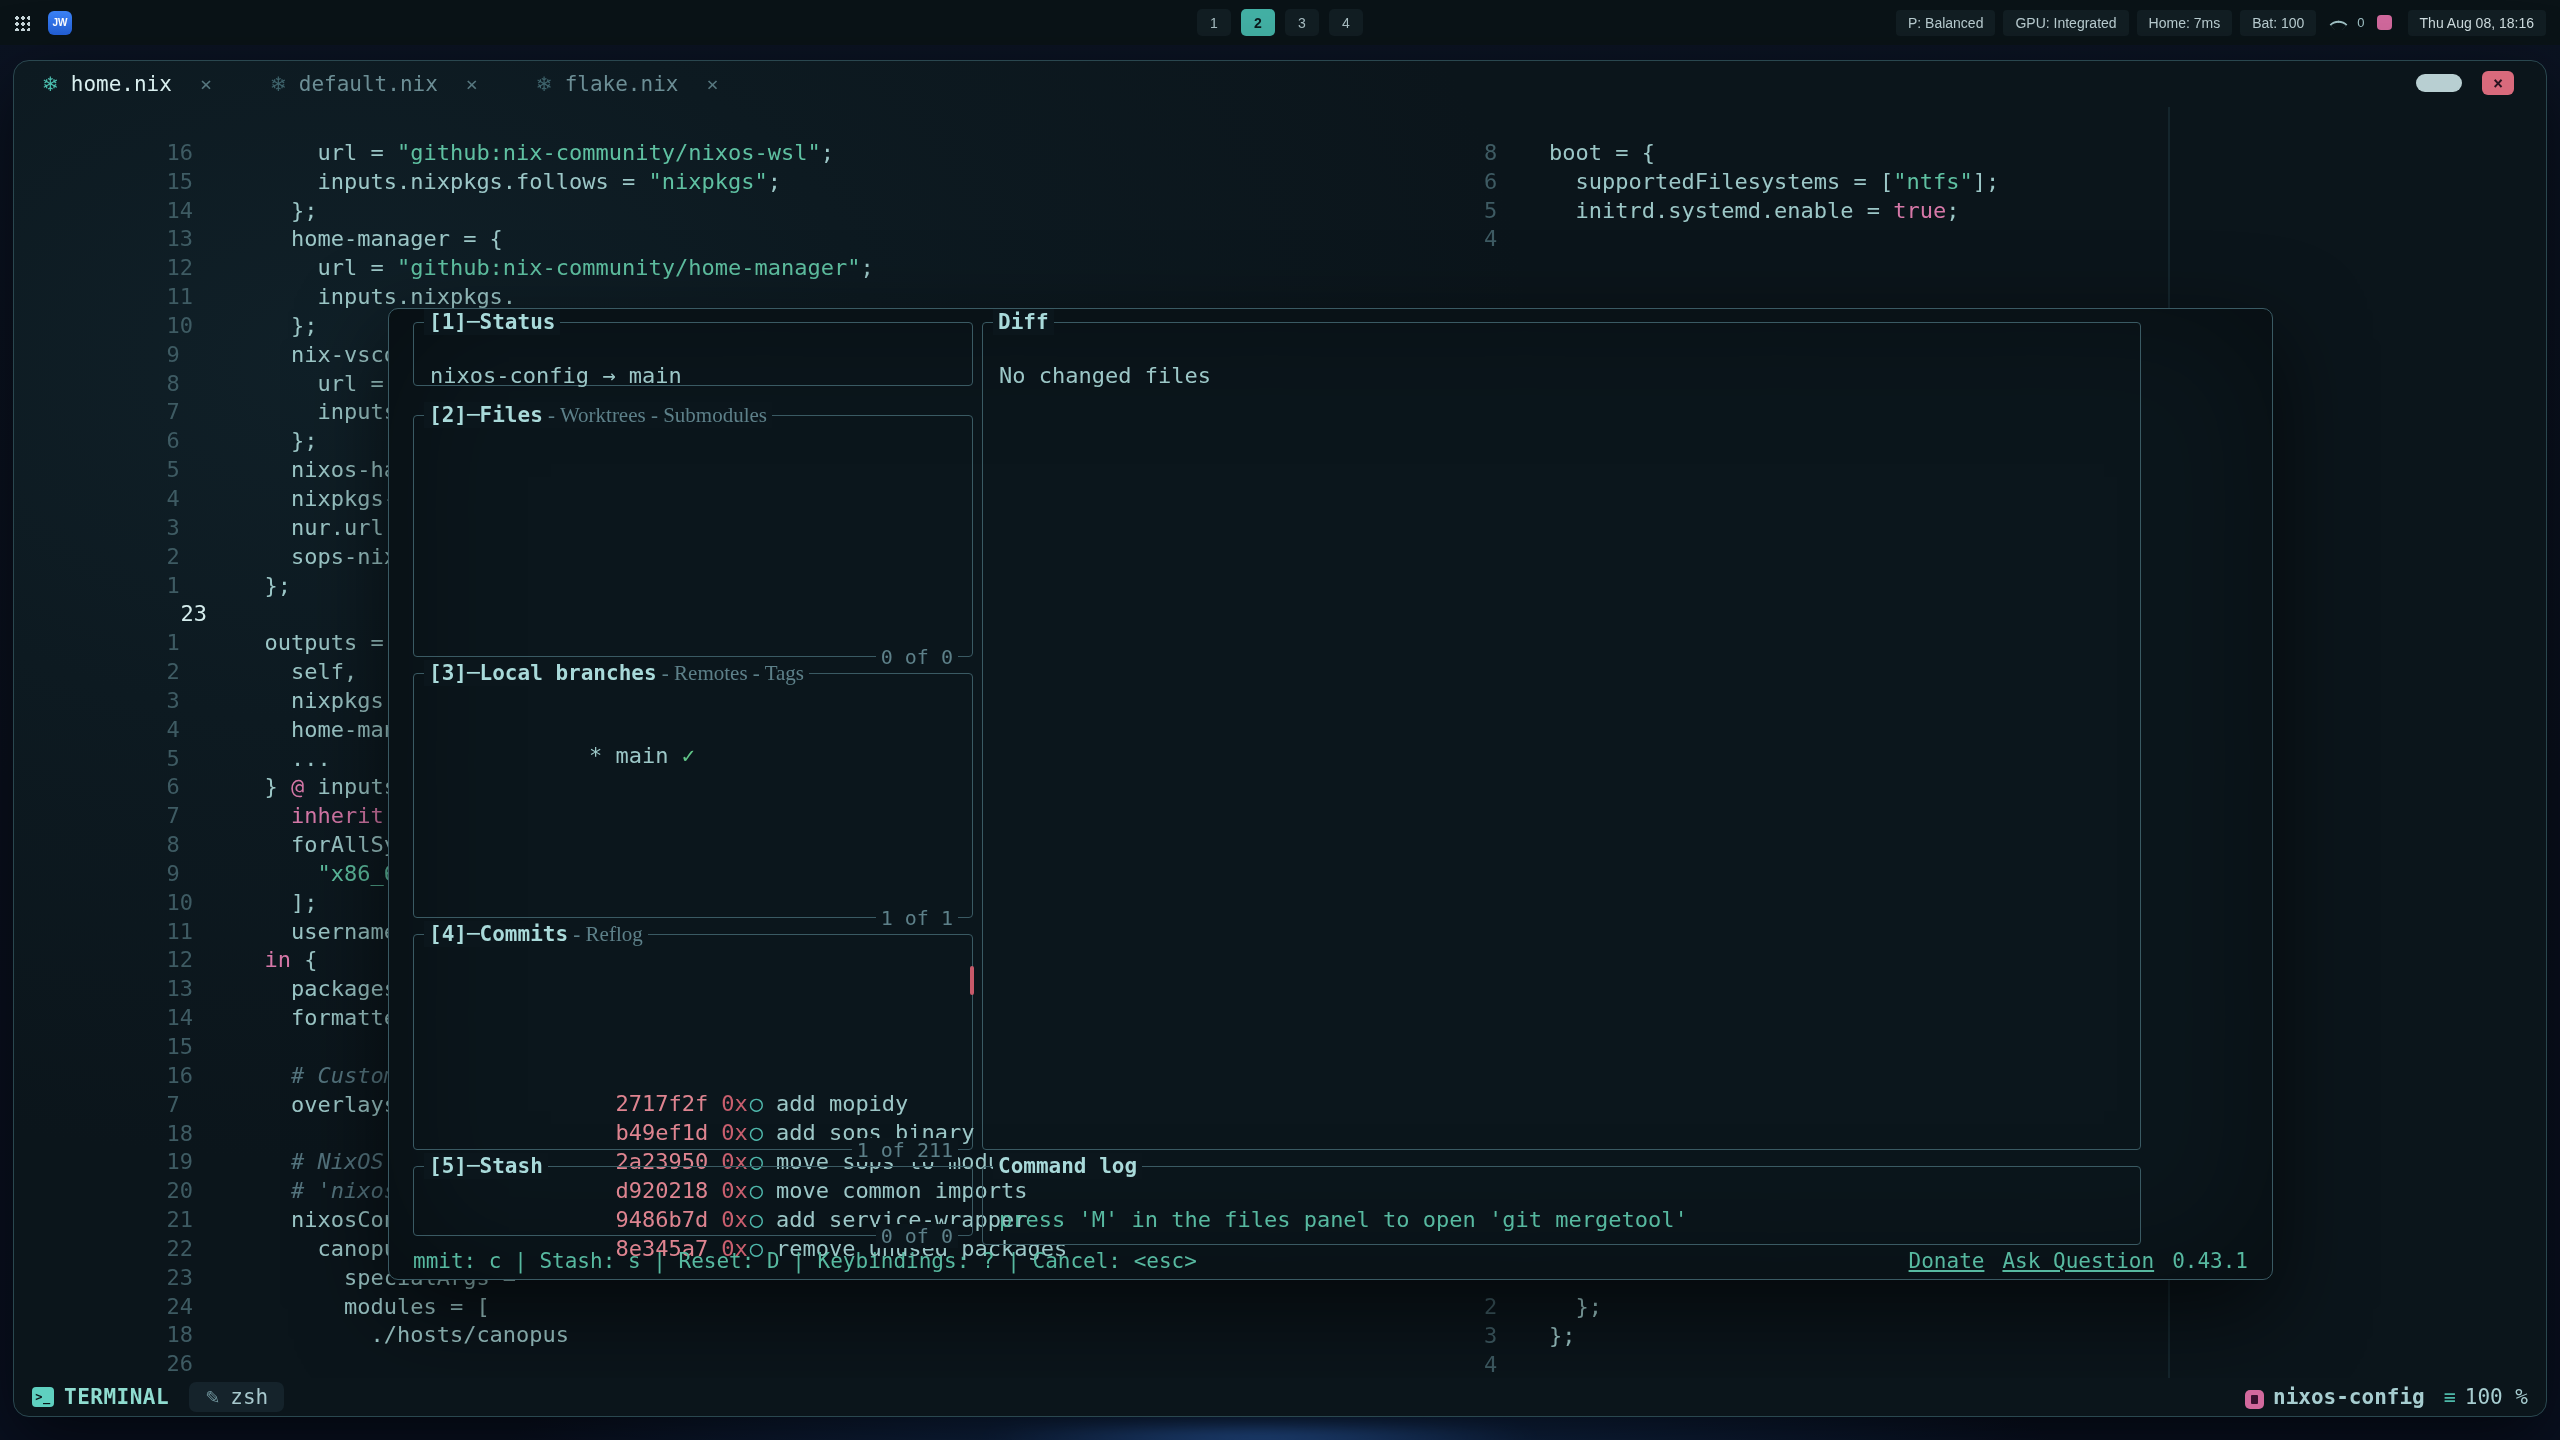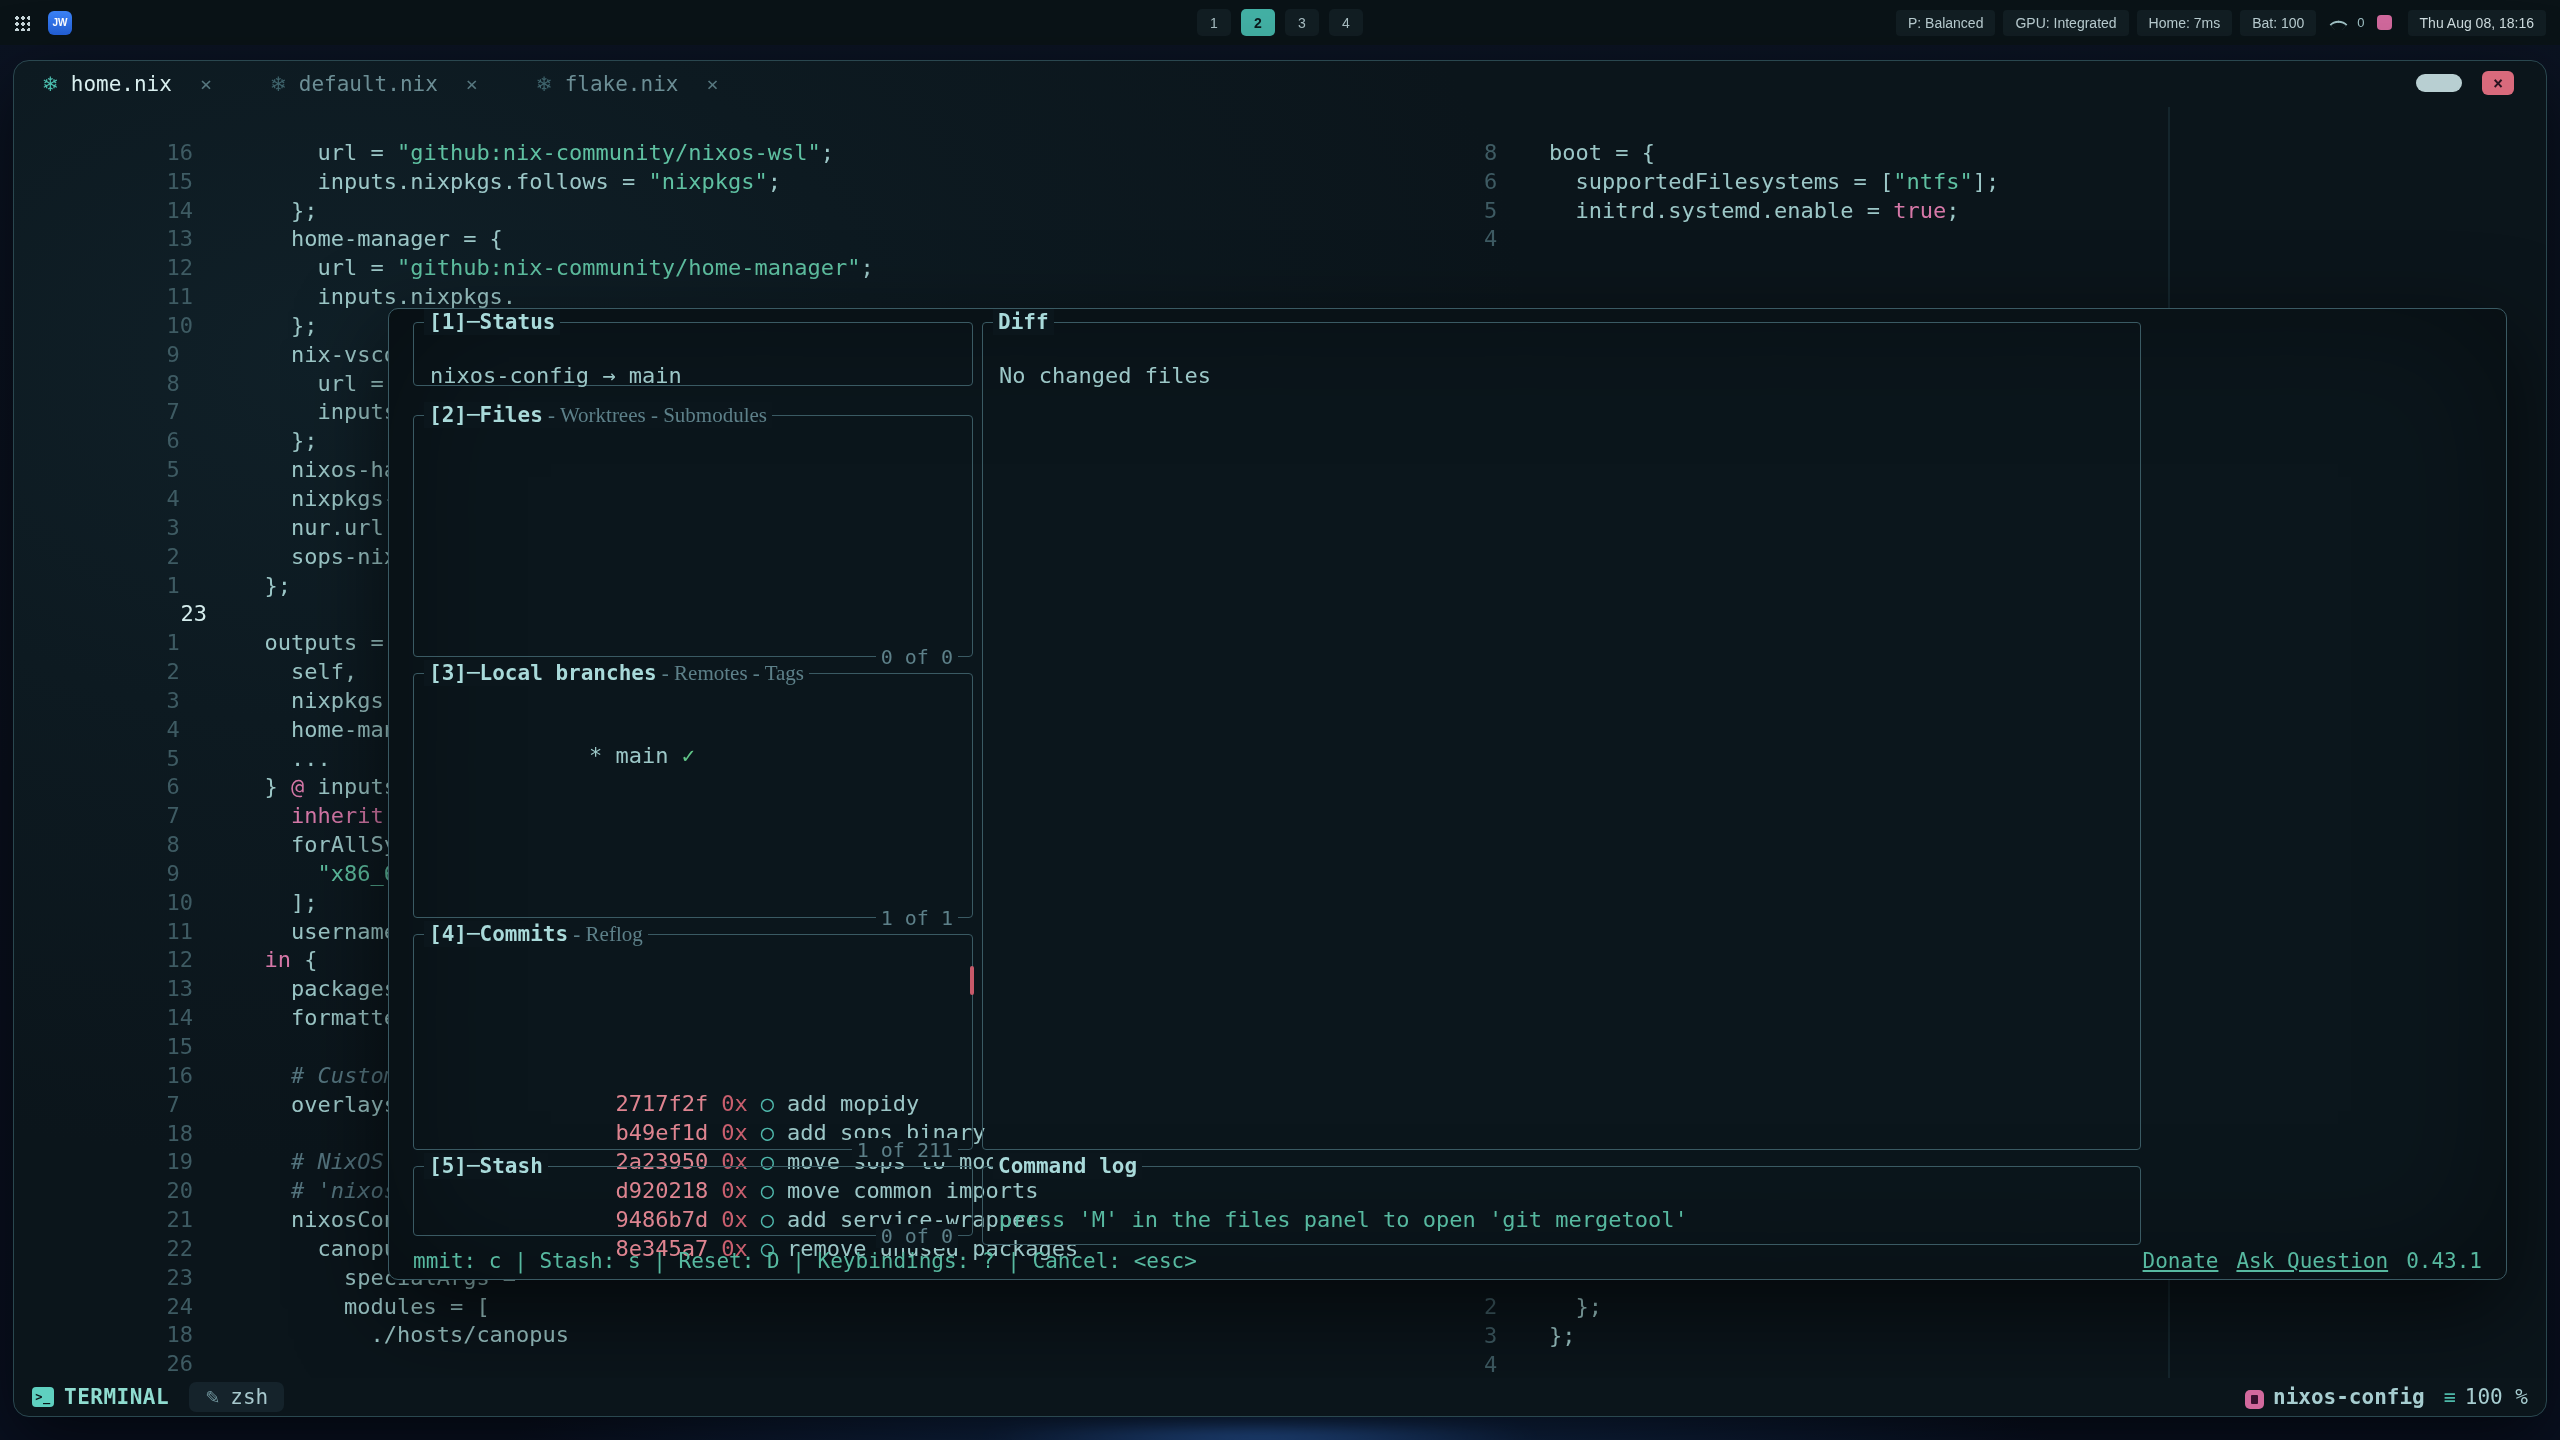--- a/index.html
+++ b/index.html
@@ -70,41 +70,41 @@
   .pane-right .row { padding-left:10px; }
   .pane-right .ln { width:40px; margin-right:25px; }
   .ruler { position:absolute; top:0; bottom:0; left:2154px; width:2px; background:#15262d; }
 
   .tk.fg { color:#9cc7c7; }
   .tk.str { color:#5fc1a2; }
   .tk.kw { color:#d678a8; }
   .tk.cm { color:#54747e; font-style:italic; }
 
   
-  .lazygit { position:absolute; left:374px; top:201px; width:2119px; height:972px;
+  .lazygit { position:absolute; left:374px; top:201px; width:1885px; height:972px;
              background:#0b161c; border:1px solid #3a5a63; border-radius:10px;
              box-shadow:0 30px 90px rgba(0,0,0,.6), inset 0 0 140px rgba(0,0,0,.38); font-size:22px; }
   .lg-panel { position:absolute; border:1px solid #3a5a63; border-radius:4px; }
   .lg-title { position:absolute; top:-14px; left:10px; background:#0b161c; padding:0 5px;
               line-height:26px; font-size:21px; white-space:pre; }
   .lg-title .t-main { color:#a9dada; font-weight:bold; }
   .lg-title .t-extra { color:#5d8089;font-family:Liberation Serif, serif; }
   .lg-count { position:absolute; bottom:-13px; right:14px; background:#0b161c; padding:0 5px;
               color:#5d8089; font-size:20px; line-height:24px; }
   .lg-body { padding:38px 16px 0 16px; line-height:29px; white-space:pre; }
   #lg-status   { left:24px;  top:13px;  width:560px;  height:64px; }
   #lg-files    { left:24px;  top:106px; width:560px;  height:242px; }
   #lg-branches { left:24px;  top:364px; width:560px;  height:245px; }
   #lg-commits  { left:24px;  top:625px; width:560px;  height:216px; }
   #lg-stash    { left:24px;  top:857px; width:560px;  height:70px; }
   #lg-diff     { left:593px; top:13px;  width:1159px; height:828px; }
   #lg-cmdlog   { left:593px; top:857px; width:1159px; height:79px; }
   .commit-row { height:29px; line-height:29px; white-space:pre; }
   .c-hash   { color:#de8490; margin-right:13px; }
-  .c-author { color:#c95f6e; margin-right:13px;text-align:right; }
+  .c-author { color:#c95f6e; margin-right:2px;text-align:right; }
   .c-graph  { color:#4fb7ab; margin-right:13px; }
   .c-msg    { color:#9cc7c7; }
   .branch-check { color:#61c588; }
   .lg-scrollthumb { position:absolute; right:-2px; top:31px; width:4px; height:29px;
                     background:#c75a6a; border-radius:2px; }
   .cyan-text { color:#9cc7c7; }
   .green-text { color:#57b9a0; }
   .lg-keybar { position:absolute; left:24px; right:24px; top:937px; height:30px; line-height:30px;
                display:flex; justify-content:space-between; color:#57b9a0; font-size:21px; white-space:pre; }
   .lg-links { display:flex; gap:18px; }

